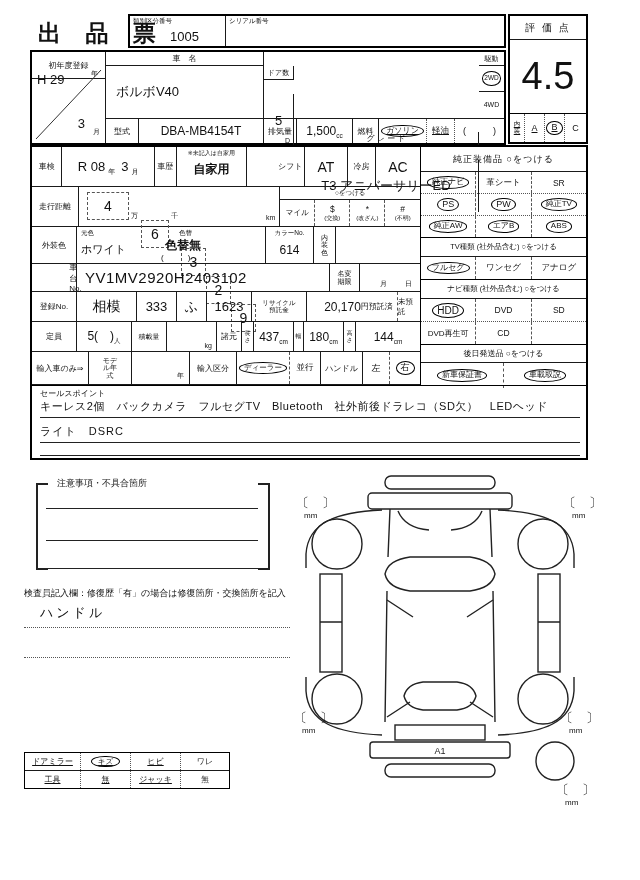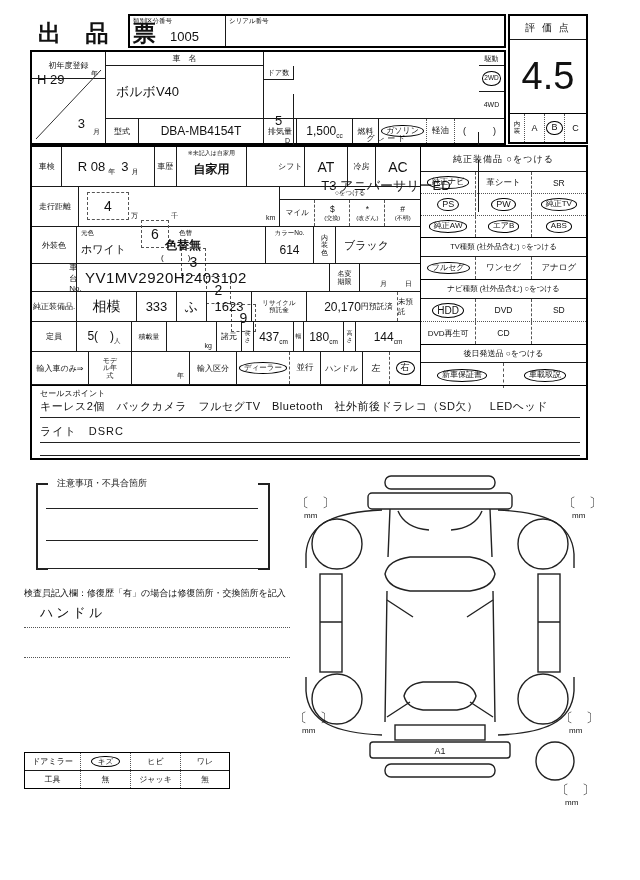--- a/index.html
+++ b/index.html
@@ -4,21 +4,21 @@
 <style>
   html,body{margin:0;padding:0;background:#fff;}
   .sheet{position:relative;width:640px;height:880px;background:#fff;overflow:hidden;
          font-family:"Liberation Sans","DejaVu Sans",sans-serif;color:#111;}
   .abs{position:absolute;box-sizing:border-box;}
   .cell{display:flex;align-items:center;justify-content:center;box-sizing:border-box;position:relative;}
   .col{display:flex;flex-direction:column;box-sizing:border-box;position:relative;}
   .row{display:flex;box-sizing:border-box;position:absolute;left:0;}
   .bR{border-right:1px solid #1a1a1a;}
   .bRd{border-right:1px dashed #555;}
-  .bRdot{border-right:1px dotted #555;}
+  .bRdot{border-right:1px dotted #555;text-decoration:underline;}
   .bB{border-bottom:1px solid #1a1a1a;}
   .bBdot{border-bottom:1px dotted #555;}
   .lbl{font-size:8px;}
   .sm{font-size:7px;}
   .tiny{font-size:6.5px;}
   .oval{display:inline-block;border:1.4px solid #000;border-radius:50%;padding:0 4px;line-height:1.3;}
   .stack{word-break:break-all;line-height:1.05;text-align:center;}
   svg{display:block;}
 </style>
 </head>
@@ -164,35 +164,34 @@
         <span class="abs" style="left:4px;top:15px;font-size:11px;">ホワイト</span>
         <span class="abs tiny" style="left:102px;top:2px;">色替</span>
         <span class="abs" style="left:88px;top:10px;font-size:12px;font-weight:bold;">色替無</span>
         <span class="abs" style="left:84px;bottom:0;font-size:8px;">(　　　)</span>
       </div>
       <div class="cell bR" style="width:48px;">
         <span class="abs tiny" style="top:2px;left:0;width:100%;text-align:center;">カラーNo.</span>
         <span style="font-size:12px;margin-top:9px;">614</span>
       </div>
       <div class="cell bR stack sm" style="width:22px;padding:0 5px;">内装色</div>
-      <div class="cell" style="flex:1;justify-content:flex-start;padding-left:8px;font-size:11px;">ブラック</div>
     </div>
 
     <div class="row bB" style="top:117px;width:388px;height:28px;">
       <div class="cell bR lbl" style="width:45px;padding-left:43px;">車台No.</div>
       <div class="cell bR" style="width:253px;justify-content:flex-start;padding-left:8px;font-size:15px;letter-spacing:0.5px;">YV1MV2920H2403102</div>
       <div class="cell bR stack sm" style="width:30px;padding:0 7px;">名変期限</div>
       <div style="flex:1;position:relative;">
         <span class="abs sm" style="left:20px;bottom:2px;">月</span>
         <span class="abs sm" style="right:8px;bottom:2px;">日</span>
       </div>
     </div>
 
     <div class="row bB" style="top:145px;width:388px;height:30px;">
-      <div class="cell bR lbl" style="width:45px;">純正装備品.</div>
+      <div class="cell bR lbl" style="width:45px;">登録No.</div>
       <div class="cell bR" style="width:60px;font-size:14px;">相模</div>
       <div class="cell bR" style="width:40px;font-size:13px;">333</div>
       <div class="cell bR" style="width:30px;font-size:13px;">ふ</div>
       <div class="cell bR" style="width:45px;font-size:13px;">1623</div>
       <div class="cell bR stack tiny" style="width:55px;padding:0 8px;">リサイクル預託金</div>
       <div class="cell bRd" style="width:78px;margin-left:13px;">
         <span style="font-size:12px;">20,170</span>
           <span style="font-size:8px;">円預託済</span>
       </div>
       <div class="cell" style="flex:1;font-size:7.5px;">未預託</div>

